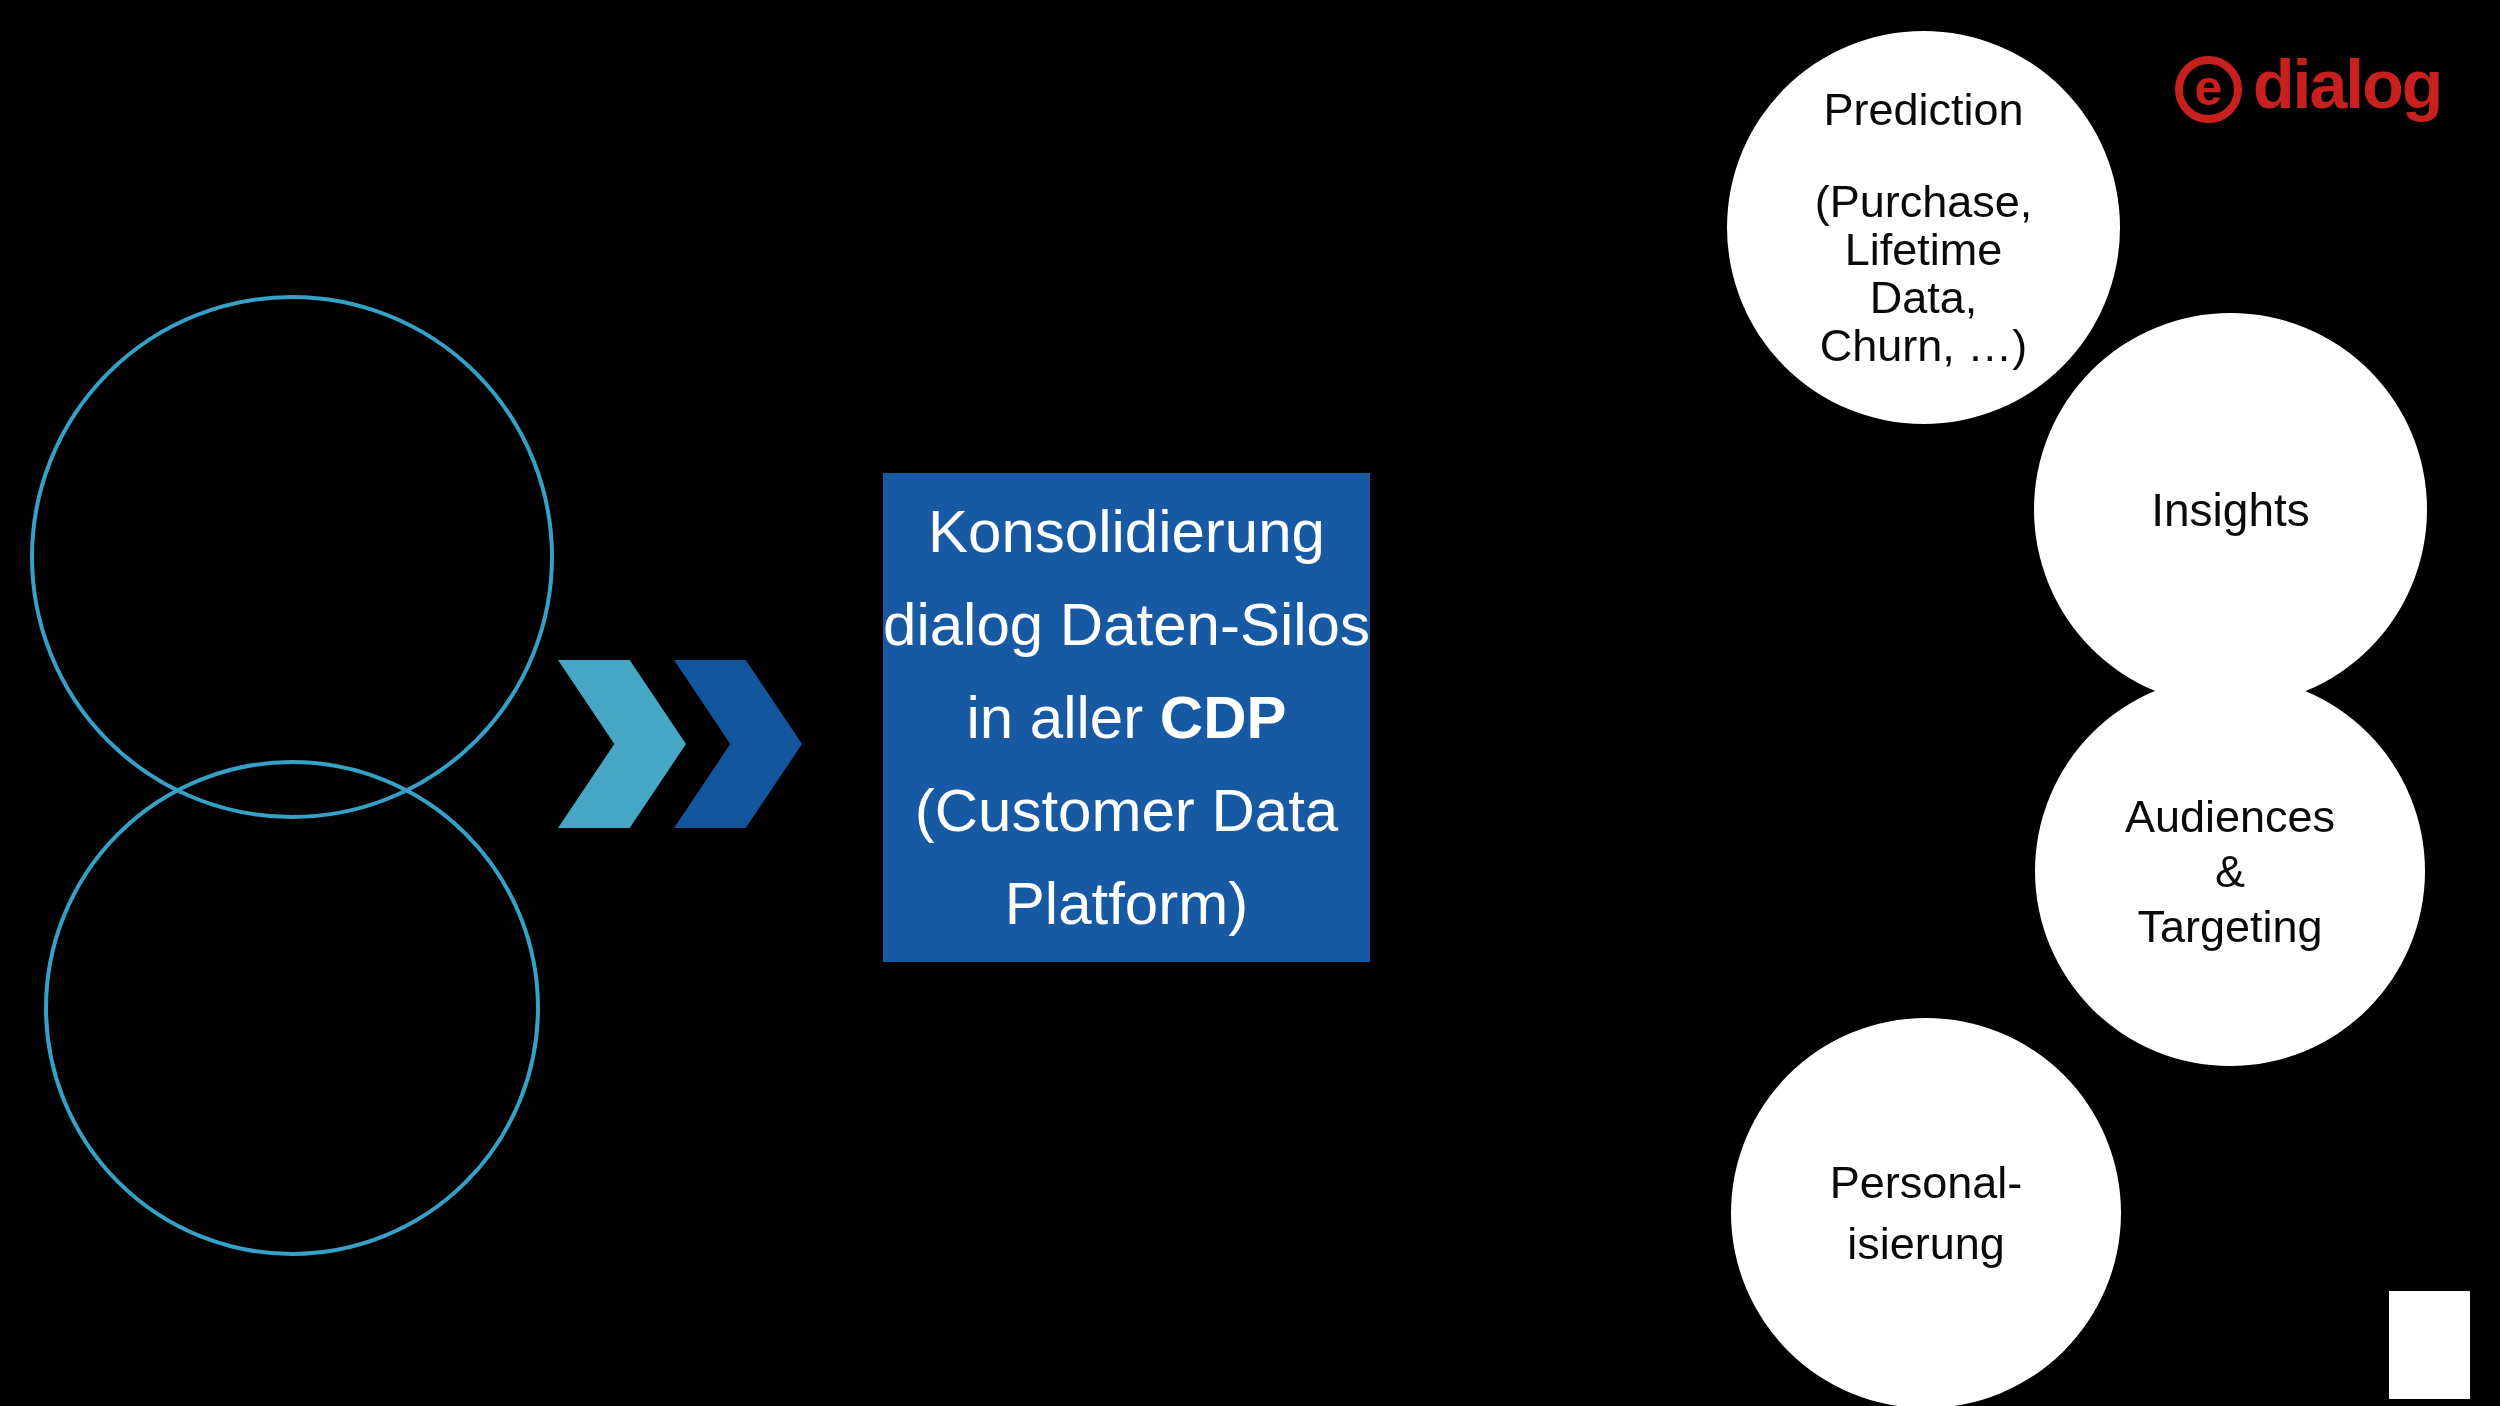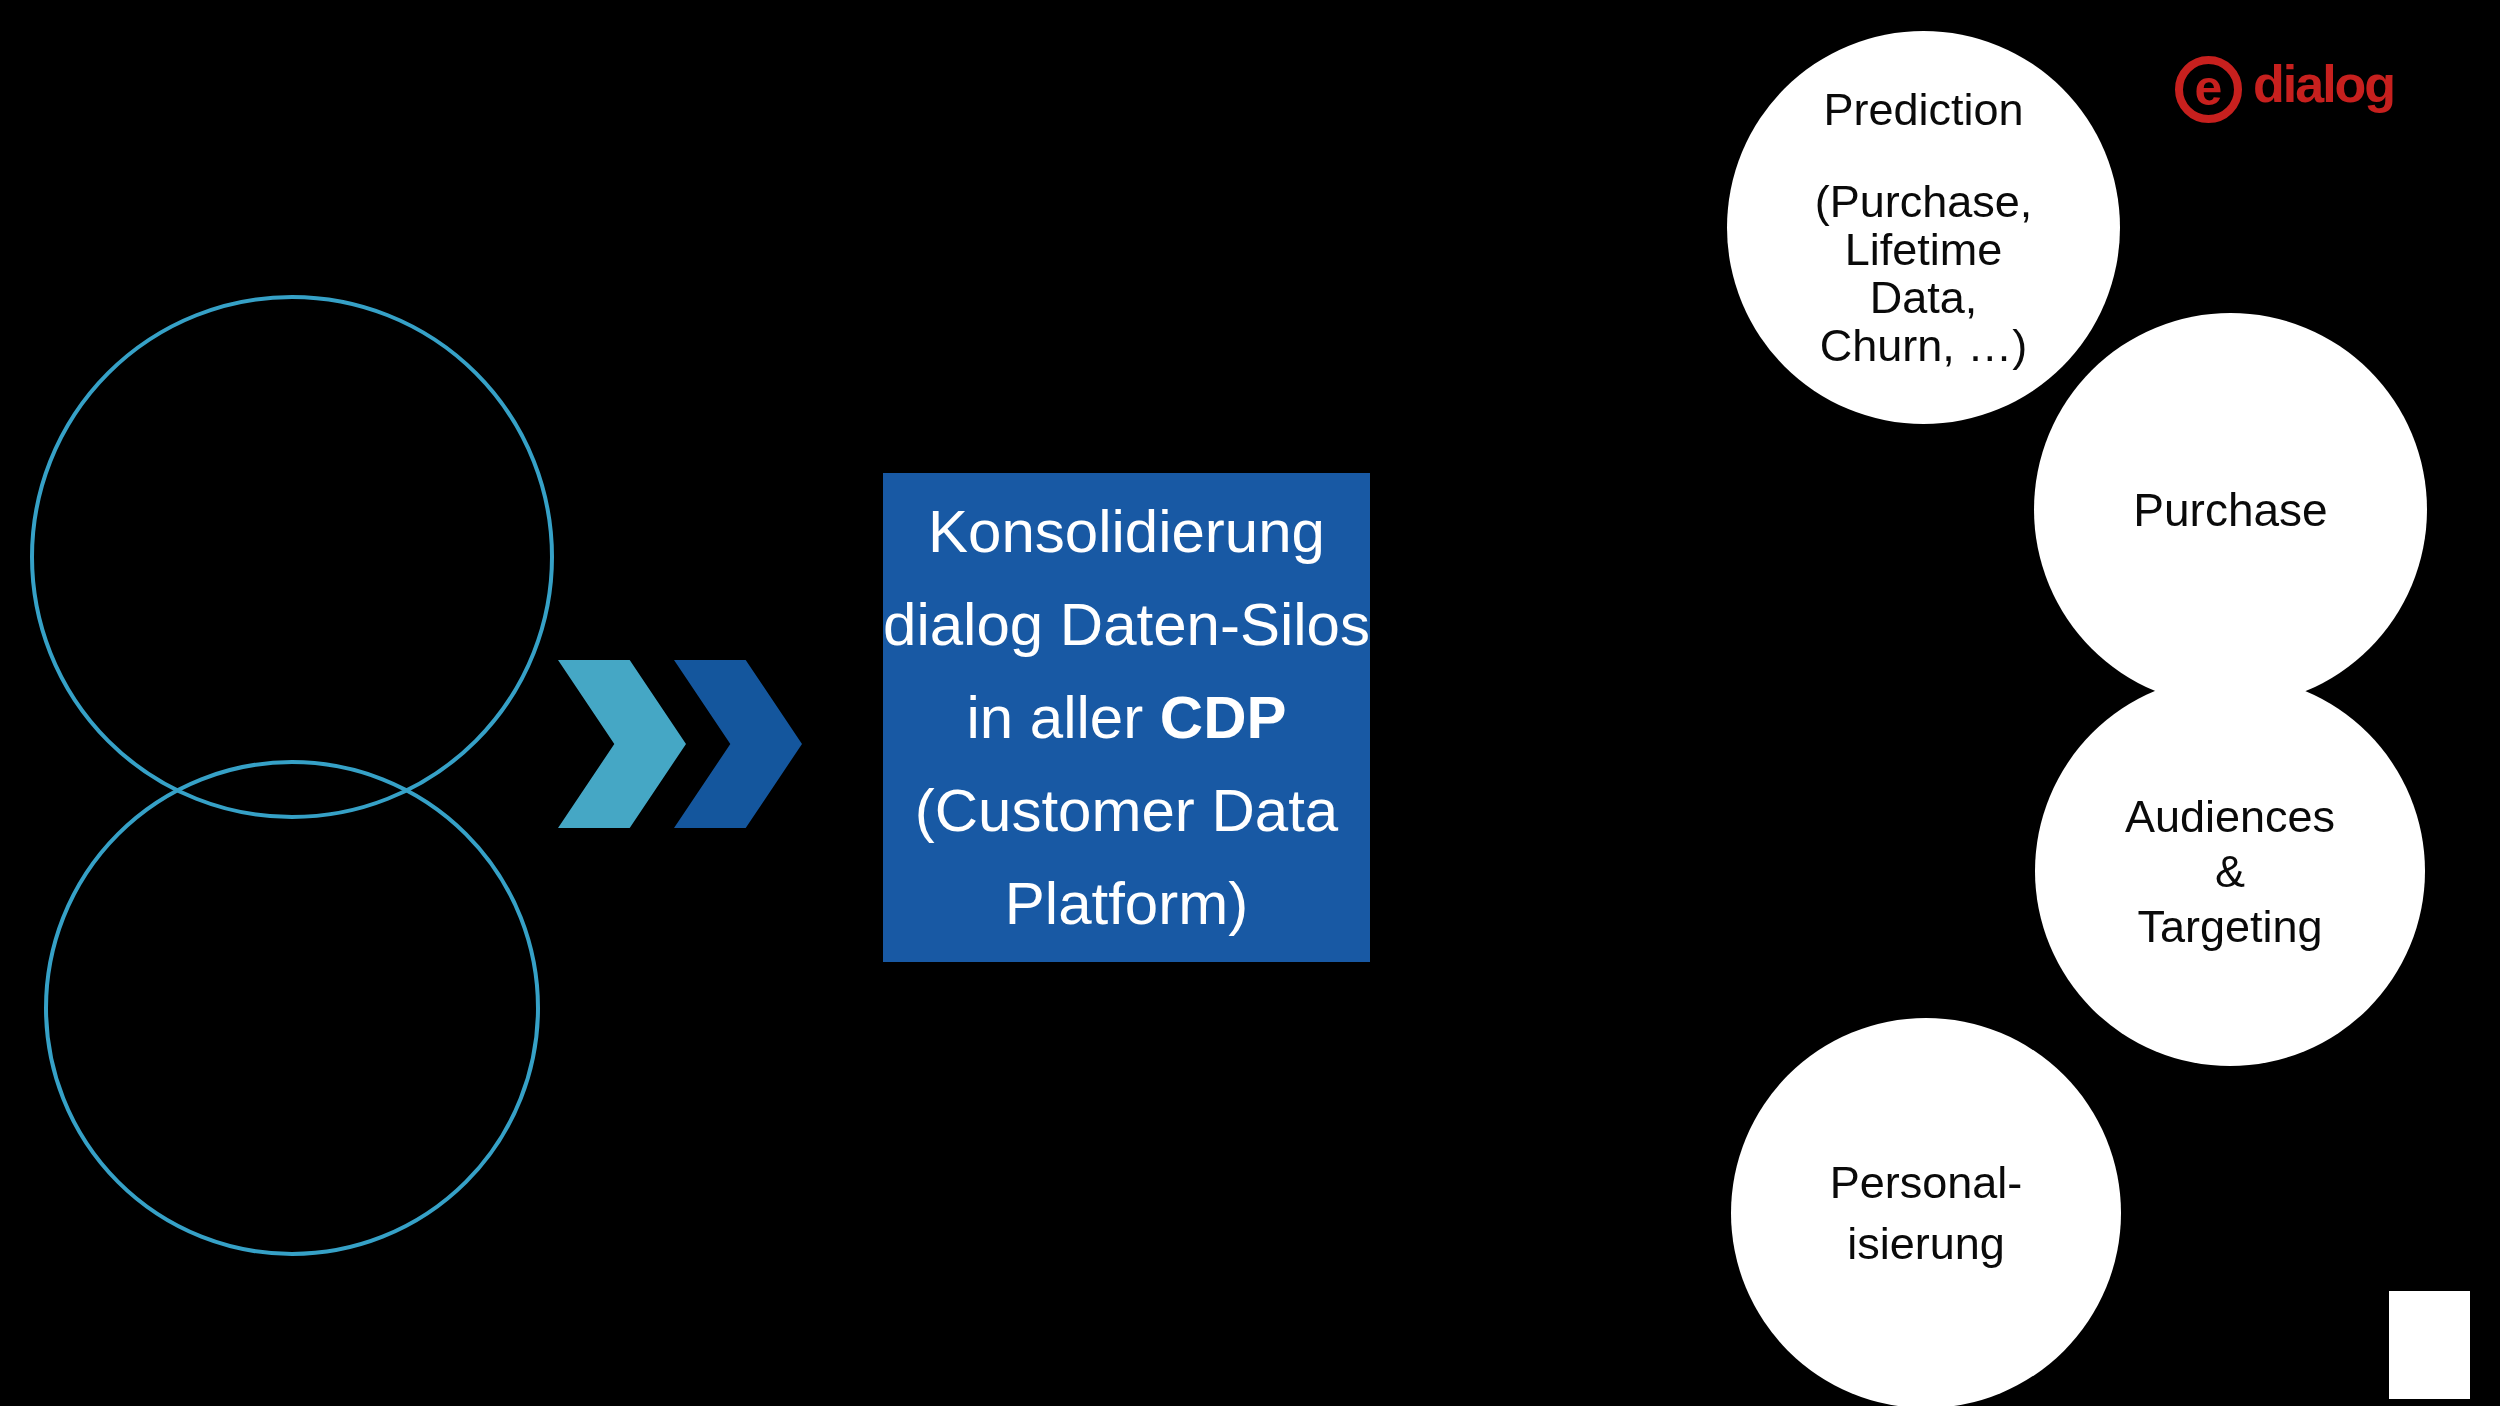--- a/index.html
+++ b/index.html
@@ -55,21 +55,21 @@
   
   .logo{
     position:absolute;left:2175px;top:55px;height:68px;
     display:flex;align-items:center;gap:11px;color:var(--logo-color);
   }
   .logo-mark{
     width:67px;height:67px;border:8px solid currentColor;border-radius:50%;
     box-sizing:border-box;display:flex;align-items:center;justify-content:center;
     font-weight:700;font-size:50px;line-height:1;padding-bottom:2px;
   }
-  .logo-word{font-size:52px;font-weight:700;letter-spacing:-2px;line-height:1;padding-bottom:10px;}
+  .logo-word{font-size:68px;font-weight:700;letter-spacing:-2px;line-height:1;padding-bottom:10px;}
   
   .corner-rect{
     position:absolute;left:2389px;top:1291px;width:81px;height:108px;
     background:#FFFFFF;
   }
 </style>
 </head>
 <body>
 
 <div class="slide">
@@ -90,21 +90,21 @@
 
   <div class="out-circle out-prediction">
     <div class="title">Prediction</div>
     <div>(Purchase,</div>
     <div>Lifetime</div>
     <div>Data,</div>
     <div>Churn, …)</div>
   </div>
 
   <div class="out-circle out-insights">
-    <div>Purchase</div>
+    <div>Insights</div>
   </div>
 
   <div class="out-circle out-audiences">
     <div>Audiences</div>
     <div>&amp;</div>
     <div>Targeting</div>
   </div>
 
   <div class="out-circle out-personalization">
     <div>Personal-</div>

